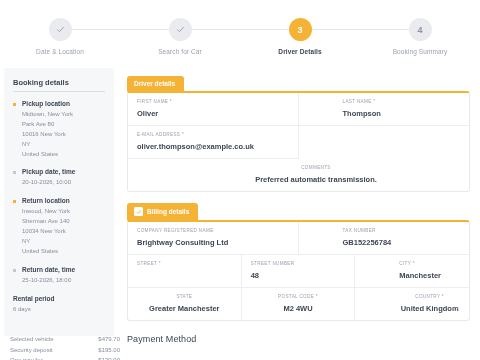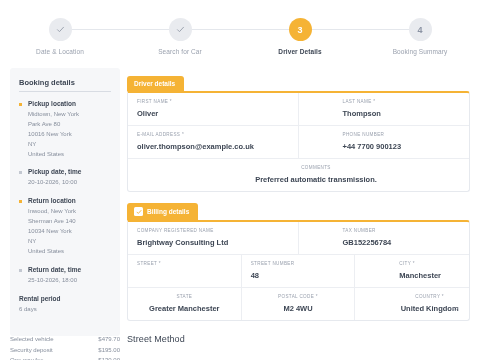--- a/index.html
+++ b/index.html
@@ -37,21 +37,21 @@
   .step-circle.active { background: #f5b335; color: #ffffff; }
   .check { display: block; width: 9px; height: 9px; }
   .step-label {
     margin-top: 7px; font-size: 6.5px; color: #9aa1ae; letter-spacing: .1px;
     white-space: nowrap;
   }
   .step-label.current { color: #3d4654; font-weight: 700; }
 
   
   .sidebar {
-    position: absolute; left: 10px; top: 68px; width: 110px;
+    position: absolute; left: 4px; top: 68px; width: 110px;
     background: #f6f7f9; border-radius: 3px; padding: 10px 9px 12px 9px;
   }
   .sidebar-title {
     font-size: 7.5px; font-weight: 700; color: #3d4654;
     border-bottom: 1px solid #d8dce3; padding-bottom: 4px; margin-bottom: 8px;
   }
   .sb-block { position: relative; padding-left: 9px; margin-bottom: 9px; }
   .sb-bullet {
     position: absolute; left: 0; top: 3px; width: 3px; height: 3px;
     background: #f5b335;
@@ -233,24 +233,20 @@
         <div class="cell half edge-r">
           <div class="f-label">LAST NAME *</div>
           <div class="f-value">Thompson</div>
         </div>
 
         <div class="cell half">
           <div class="f-label">E-MAIL ADDRESS *</div>
           <div class="f-value">oliver.thompson@example.co.uk</div>
         </div>
 
-        <div class="cell half edge-r">
-          <div class="f-label">PHONE NUMBER</div>
-          <div class="f-value">+44 7700 900123</div>
-        </div>
 
         <div class="cell full edge-r edge-b">
           <div class="f-label">COMMENTS</div>
           <div class="f-value">Preferred automatic transmission.</div>
         </div>
 
       </div>
     </div>
 
     <div class="section-gap"></div>
@@ -306,16 +302,16 @@
           <div class="f-label">COUNTRY *</div>
           <div class="f-value">United Kingdom</div>
           <svg class="chev" viewBox="0 0 12 7">
             <path d="M1 1 L6 6 L11 1" fill="none" stroke="#b9bfc9" stroke-width="1.1" stroke-linecap="round" stroke-linejoin="round"></path>
           </svg>
         </div>
 
       </div>
     </div>
 
-    <div class="payment-title">Street Method</div>
+    <div class="payment-title">Payment Method</div>
 
   </div>
 </div>
 
 </body></html>

